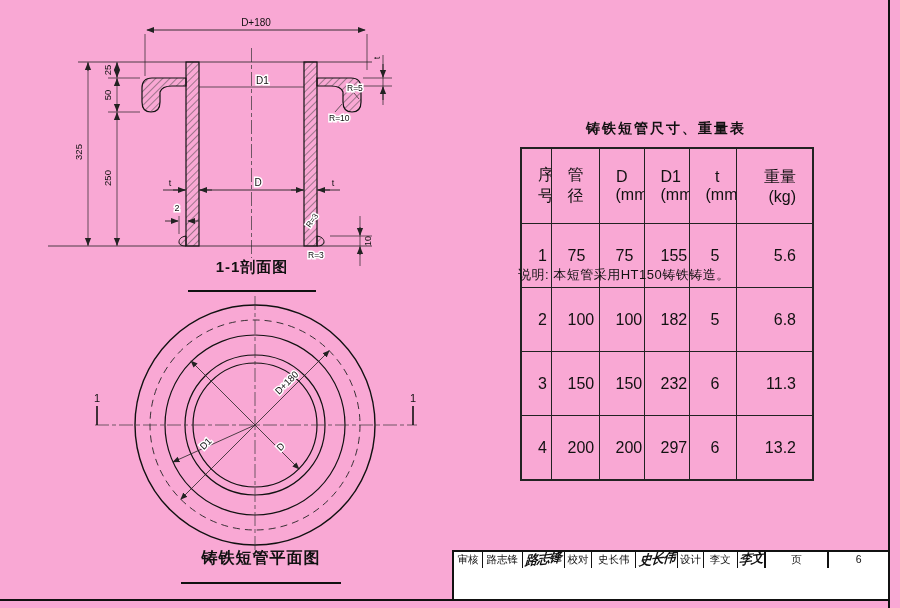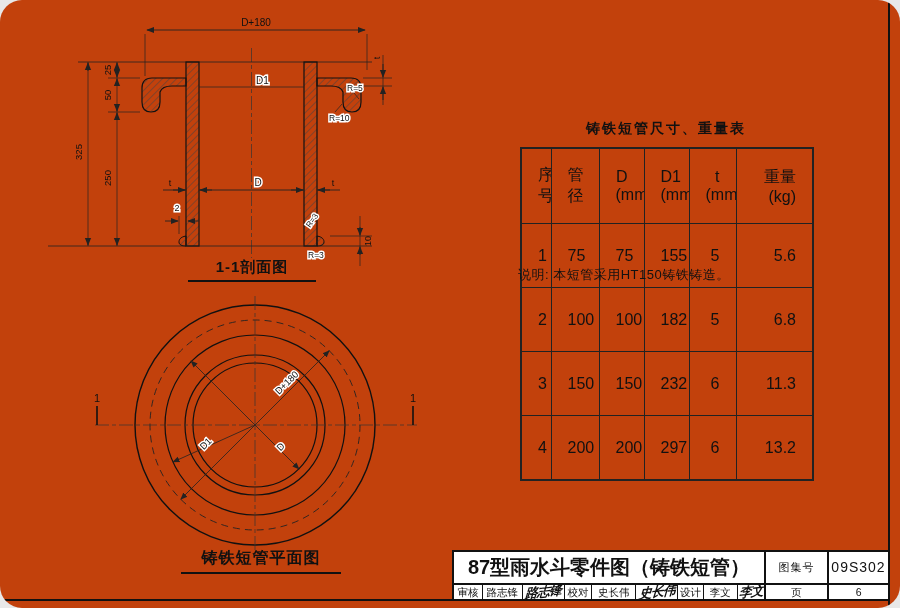--- a/index.html
+++ b/index.html
@@ -1,25 +1,25 @@
 <!DOCTYPE html>
 <html><head>
 <meta charset="utf-8">
 <style>
   html,body{margin:0;padding:0;background:#e8e8e8;}
-  .page{position:relative;width:900px;height:608px;background:#c2410c;overflow:hidden;
-        font-family:"Liberation Sans",sans-serif;color:#111;border-radius:22px;}
+  .page{position:relative;width:900px;height:608px;background:#f9a8d4;overflow:hidden;
+        font-family:"Liberation Sans",sans-serif;color:#111;}
   .frame-right{position:absolute;left:888px;top:0;width:2px;height:608px;background:#111;}
   .frame-bottom{position:absolute;left:0;top:599px;width:890px;height:2px;background:#111;}
 
   svg text{font-family:"Liberation Sans",sans-serif;fill:#111;}
 
   
   .caption{position:absolute;font-weight:bold;text-align:center;color:#111;
-           border-bottom:2px solid #111;padding-bottom:3px;letter-spacing:1px;}
+           border-bottom:2px solid #111;padding-bottom:13px;letter-spacing:1px;}
   .cap-section{left:188px;top:258px;width:128px;font-size:15px;}
   .cap-plan{left:181px;top:548px;width:160px;font-size:16px;}
 
   
   .tablewrap{position:absolute;left:520px;top:76px;width:292px;}
   .tabletitle{width:100%;text-align:center;font-weight:bold;font-size:14px;letter-spacing:2px;margin-bottom:9px;margin-top:44px;}
   table.spec{border-collapse:collapse;table-layout:fixed;width:292px;border:2px solid #222;}
   table.spec th,table.spec td{border:1px solid #222;text-align:right;padding:16px;
         font-size:16px;font-weight:normal;height:31px;overflow:hidden;}
   table.spec th{height:29px;}
@@ -224,25 +224,20 @@
         <td>6</td>
         <td>13.2</td>
       </tr>
     </tbody>
       </table>
   </div>
 
   <div class="note">说明: 本短管采用HT150铸铁铸造。</div>
 
   <div class="tb">
-    <div class="tb-r1">
-      <div class="tb-title">87型雨水斗零件图（铸铁短管）</div>
-      <div class="tb-atlas-label">图集号</div>
-      <div class="tb-atlas-no">09S302</div>
-    </div>
     <div class="tb-r2">
       <div class="c-lab">审核</div>
       <div class="c-name">路志锋</div>
       <div class="c-sig">
         <span class="sig">路志锋</span>
       </div>
       <div class="c-lab">校对</div>
       <div class="c-name2">史长伟</div>
       <div class="c-sig2">
         <span class="sig">史长伟</span>

